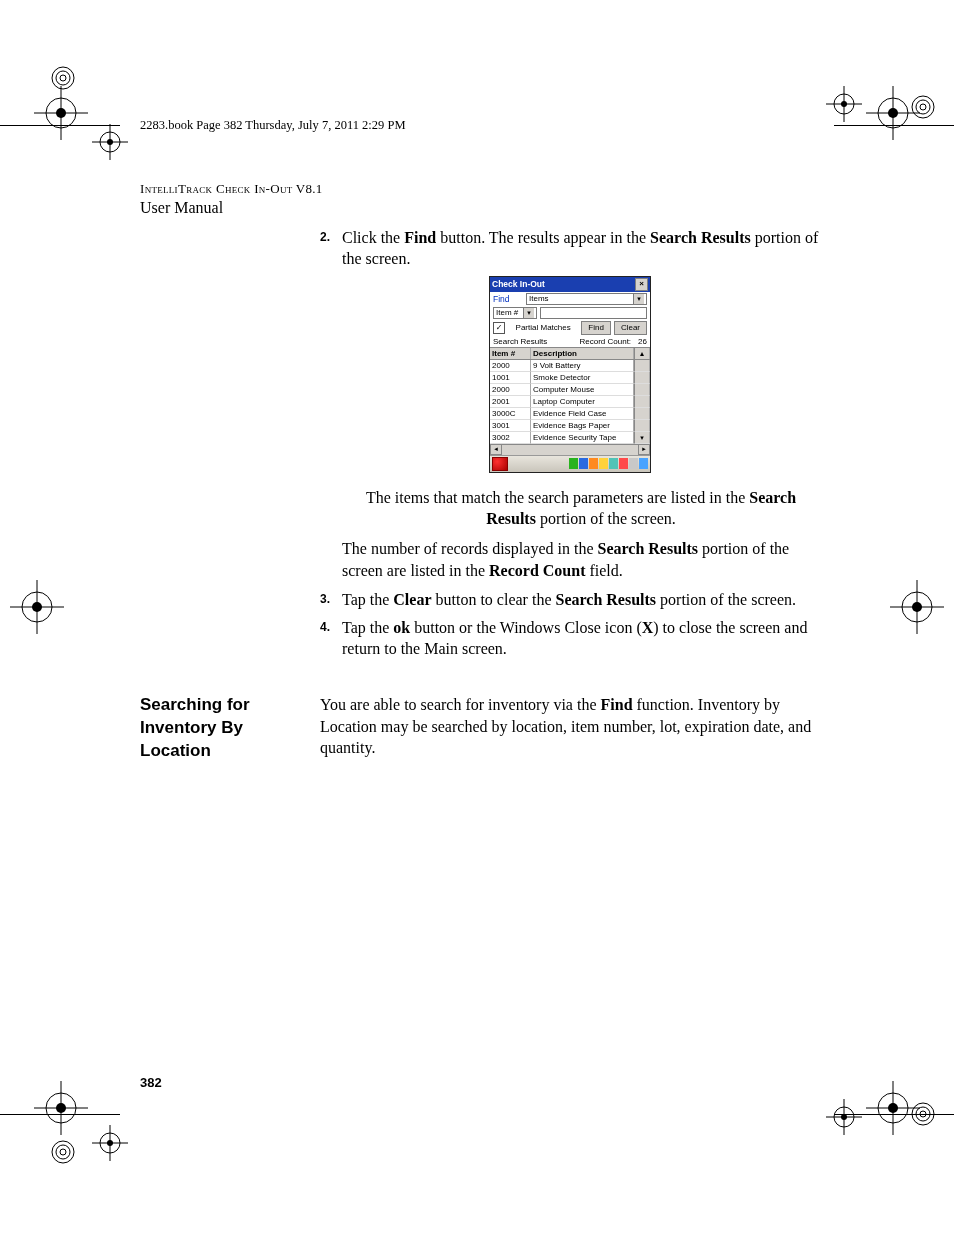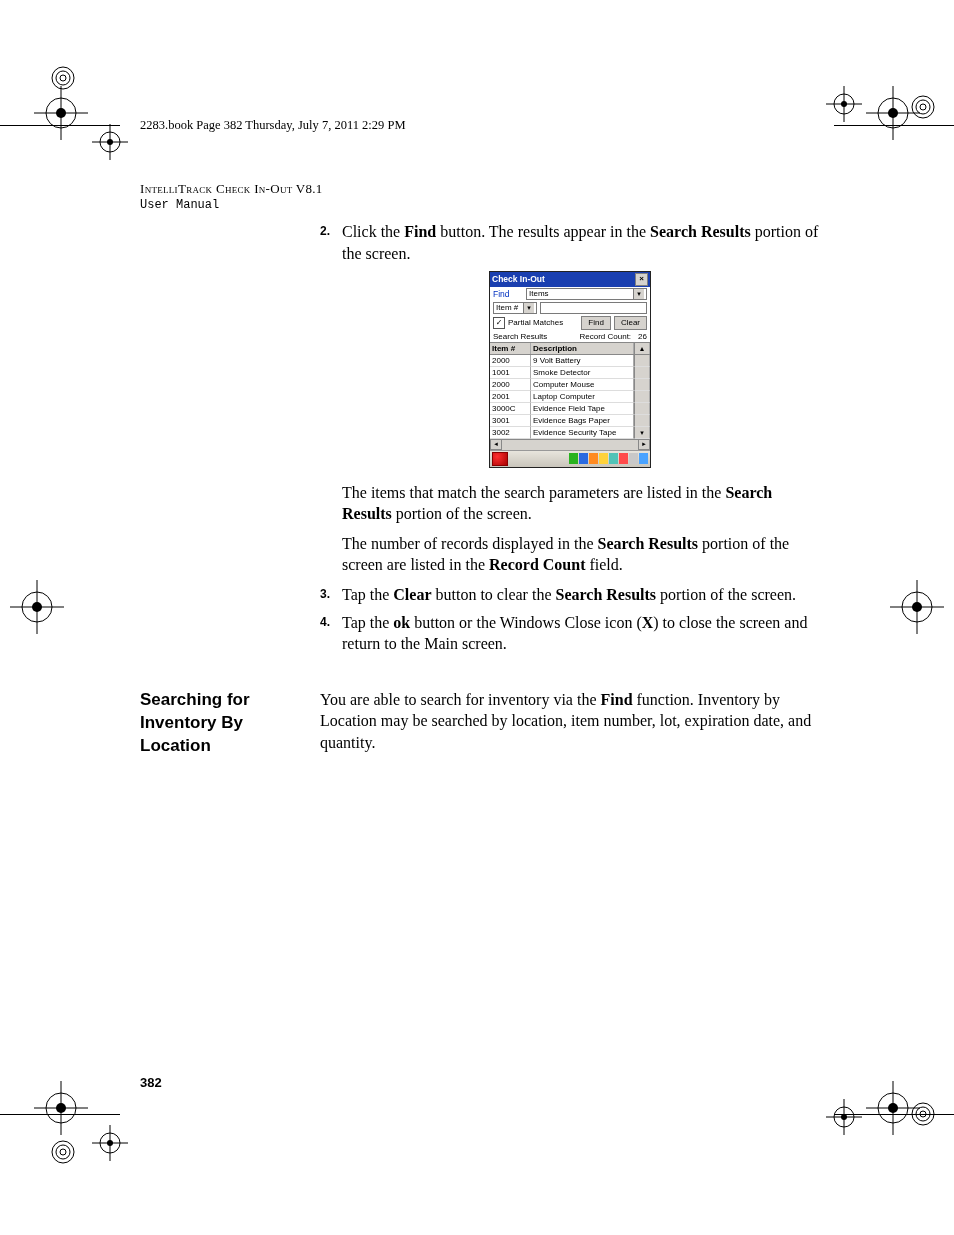--- a/index.html
+++ b/index.html
@@ -42,22 +42,22 @@
   }
   .book-header {
     font-size: 13px;
     line-height: 1.3;
   }
   .book-header .line1 {
     font-variant: small-caps;
     letter-spacing: 0.3px;
   }
   .book-header .line2 {
-    font-family: Liberation Mono, monospace;
-    font-size: 12px;
+    font-family: Liberation Serif, serif;
+    font-size: 16px;
   }
 
   
   .body-row {
     display: flex;
     margin-top: 8px;
   }
   .margin-col {
     width: 170px;
     flex: 0 0 170px;
@@ -407,21 +407,21 @@
           </div>
           <div class="drow">
             <div class="dselect" style="width:44px;">
               <span>Item #</span>
                 <span class="arrow">▾</span>
             </div>
             <div class="dfield"></div>
           </div>
           <div class="drow">
             <span class="checkbox">✓</span>
-            <span style="flex:1;">Partial Matches</span>
+            <span style="flex:1;text-align:center;">Partial Matches</span>
             <span class="dbtn">Find</span>
             <span class="dbtn">Clear</span>
           </div>
           <div class="drow">
             <span>Search Results</span>
             <span style="flex:1"></span>
             <span>Record Count:</span>
             <span style="padding-left:4px;">26</span>
           </div>
           <div>
@@ -446,21 +446,21 @@
                   <div class="col-desc">Computer Mouse</div>
                   <div class="col-scroll"></div>
                 </div>
                 <div class="gridrow">
                   <div class="col-item">2001</div>
                   <div class="col-desc">Laptop Computer</div>
                   <div class="col-scroll"></div>
                 </div>
                 <div class="gridrow">
                   <div class="col-item">3000C</div>
-                  <div class="col-desc">Evidence Field Tape</div>
+                  <div class="col-desc">Evidence Field Case</div>
                   <div class="col-scroll"></div>
                 </div>
                 <div class="gridrow">
                   <div class="col-item">3001</div>
                   <div class="col-desc">Evidence Bags Paper</div>
                   <div class="col-scroll"></div>
                 </div>
                 <div class="gridrow">
                   <div class="col-item">3002</div>
                   <div class="col-desc">Evidence Security Tape</div>
@@ -482,21 +482,21 @@
               <div class="ti t-yellow"></div>
               <div class="ti t-teal"></div>
               <div class="ti t-red"></div>
               <div class="ti t-gray"></div>
               <div class="ti t-blue2"></div>
             </div>
           </div>
         </div>
       </div>
 
-      <div class="para" style="padding-left:22px;">
+      <div class="para" style="padding-left:22px;text-align:center;">
         <span>The items that match the search parameters are listed in the </span><span class="b">Search Results</span><span> portion of the screen.</span>
       </div>
       <div class="para" style="padding-left:22px;">
         <span>The number of records displayed in the </span><span class="b">Search Results</span><span> portion of the screen are listed in the </span><span class="b">Record Count</span><span> field.</span>
       </div>
 
       <ol class="steps">
         <li>
           <div class="step-num">3.</div>
           <div class="step-text">

